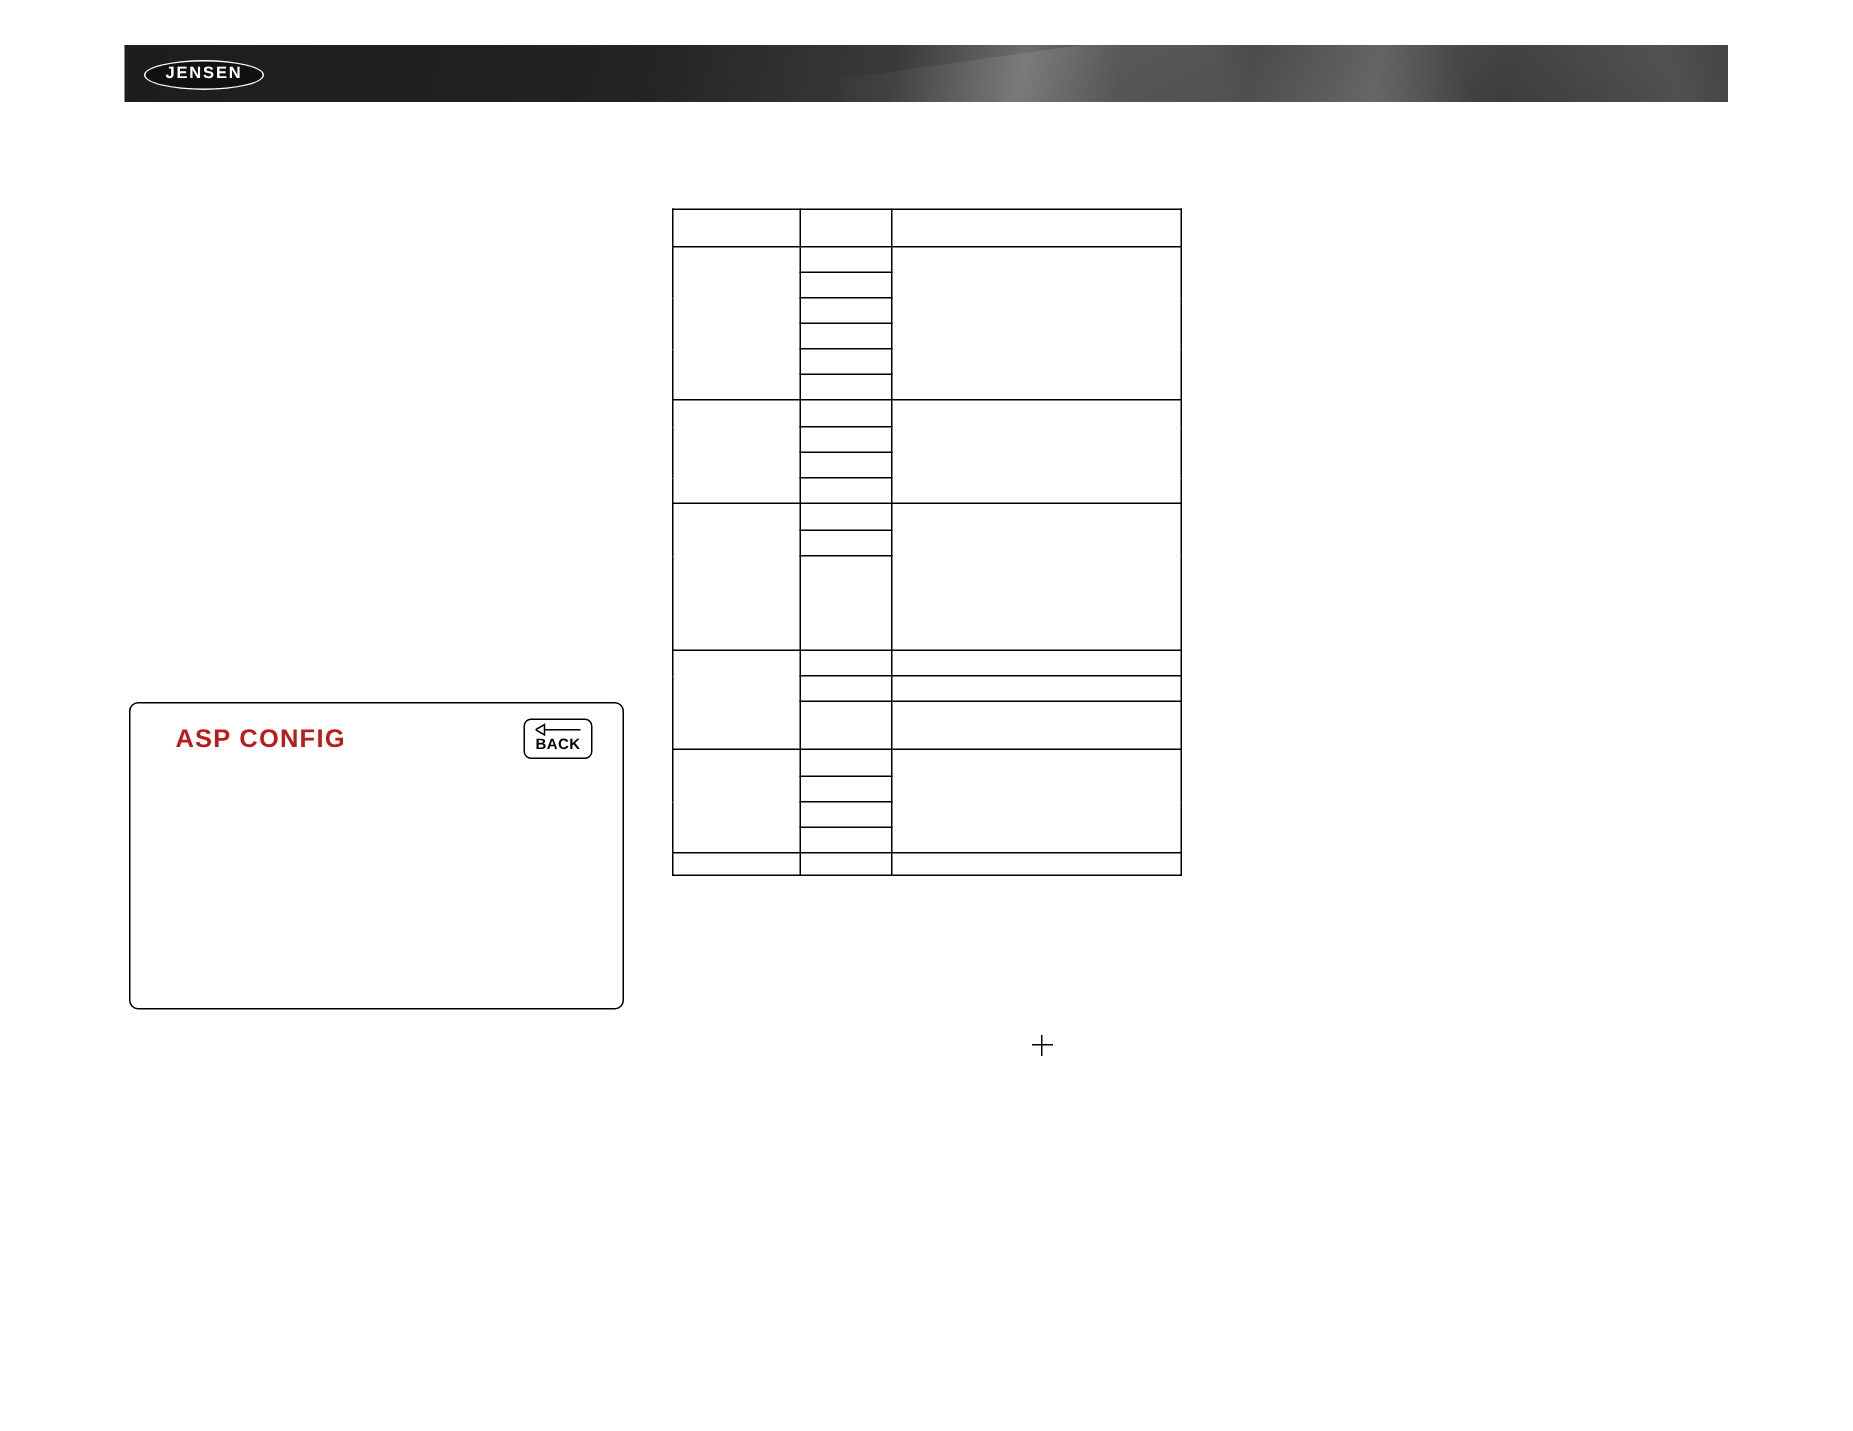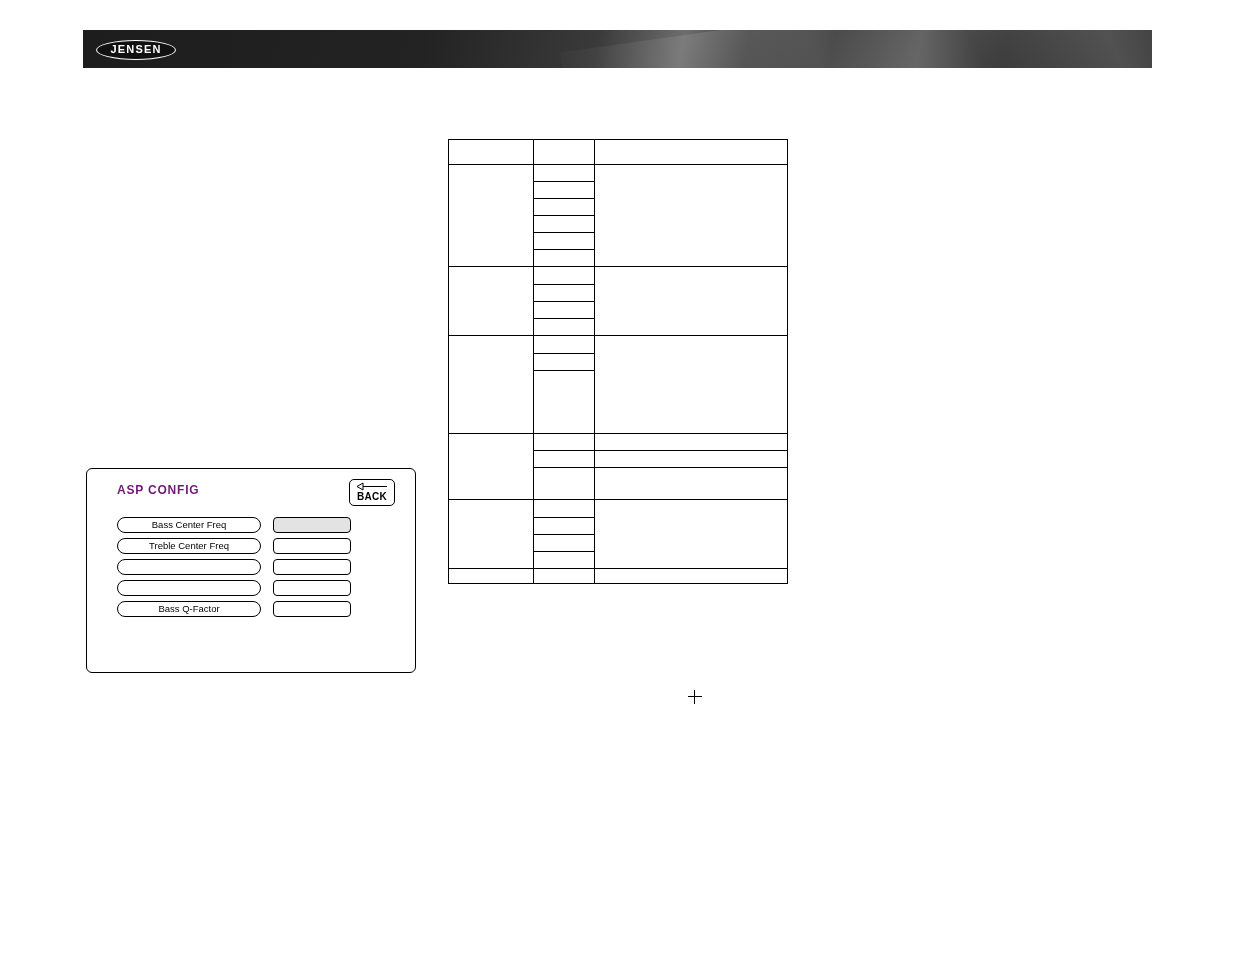--- a/index.html
+++ b/index.html
@@ -65,24 +65,24 @@
     height: 205px;
     border: 1.2px solid #000000;
     border-radius: 6px;
     background: #ffffff;
     box-sizing: border-box;
   }
   .asp-title {
     position: absolute;
     left: 30px;
     top: 14px;
-    font-size: 12px;
+    font-size: 17px;
     font-weight: bold;
     letter-spacing: 0.8px;
-    color: #701a75;
+    color: #b91c1c;
   }
   .back-btn {
     position: absolute;
     right: 20px;
     top: 10px;
     width: 46px;
     height: 27px;
     border: 1.2px solid #000;
     border-radius: 5px;
     background: #fff;
@@ -186,42 +186,20 @@
   <div class="back-btn">
     <div class="arrow-row">
       <svg width="32" height="9" viewBox="0 0 32 9">
         <polygon points="0,4.5 6,1 6,8" fill="#fff" stroke="#000" stroke-width="1"></polygon>
         <line x1="6" y1="4.5" x2="30" y2="4.5" stroke="#000" stroke-width="1"></line>
       </svg>
     </div>
     <div class="back-label">BACK</div>
   </div>
 
-  <div class="asp-rows">
-    <div class="asp-row">
-      <div class="asp-label-btn">Bass Center Freq</div>
-      <div class="asp-value-btn filled"></div>
-    </div>
-    <div class="asp-row">
-      <div class="asp-label-btn">Treble Center Freq</div>
-      <div class="asp-value-btn"></div>
-    </div>
-    <div class="asp-row">
-      <div class="asp-label-btn"></div>
-      <div class="asp-value-btn"></div>
-    </div>
-    <div class="asp-row">
-      <div class="asp-label-btn"></div>
-      <div class="asp-value-btn"></div>
-    </div>
-    <div class="asp-row">
-      <div class="asp-label-btn">Bass Q-Factor</div>
-      <div class="asp-value-btn"></div>
-    </div>
-  </div>
 </div>
 
 <table class="tbl">
   <colgroup>
     <col class="col-a">
       <col class="col-b">
       <col class="col-c">
   </colgroup>
   <tbody>
 

